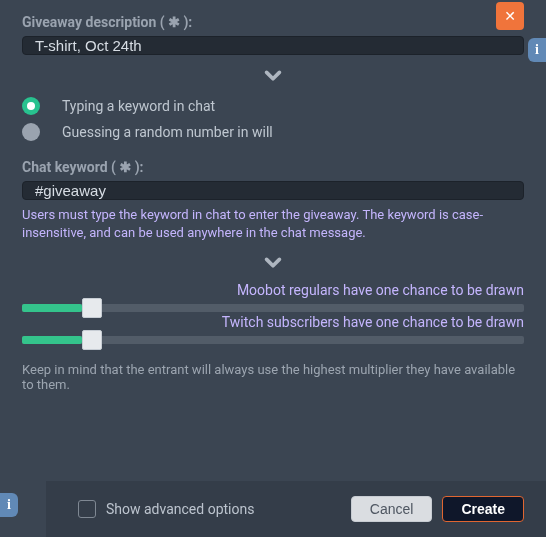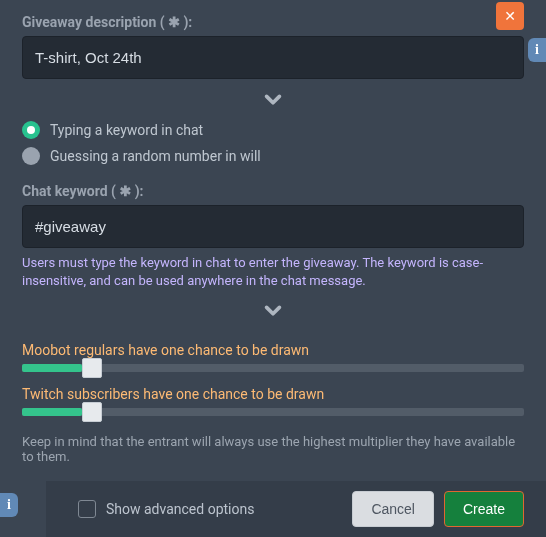--- a/index.html
+++ b/index.html
@@ -49,36 +49,36 @@
     margin-top: 14px;
     margin-bottom: 6px;
     font-weight: bold;
   }
   .text-input {
     width: 100%;
     box-sizing: border-box;
     background: #242b34;
     border: 1px solid #1c222a;
     border-radius: 4px;
-    padding: 12px 12px;
+    padding: 0 12px;
     color: #d7dde4;
     font-size: 15px;
     outline: none;
   }
   .chevron-row {
     display: flex;
     justify-content: center;
     padding: 10px 0 6px;
     cursor: pointer;
   }
   .chevron-row svg { width: 22px; height: 22px; }
   .radio-row {
     display: flex;
     align-items: center;
-    gap: 10px;
+    gap: 22px;
     padding: 4px 0;
     cursor: pointer;
   }
   .radio-outer {
     width: 18px; height: 18px; border-radius: 50%;
     background: #9aa3af;
     display: flex; align-items: center; justify-content: center;
     flex-shrink: 0;
   }
   .radio-outer.selected { background: #28c28f; }
@@ -86,24 +86,25 @@
     width: 8px; height: 8px; border-radius: 50%; background: #fff;
   }
   .radio-label { color: #bfc7d0; font-size: 14px; }
   .helper {
     color: #c4b5fd;
     font-size: 13px;
     line-height: 1.4;
     margin-top: 6px;
   }
   .slider-label {
-    color: #fdba74;
-    font-size: 14px;
-    margin-top: 14px;
+    color: #c4b5fd;
+    font-size: 14px;
+    margin-top: 2px;
     margin-bottom: 6px;
+    text-align: right;
   }
   .slider {
     position: relative;
     width: 100%;
     height: 8px;
     background: #525c68;
     border-radius: 2px;
   }
   .slider-fill {
     position: absolute;
@@ -139,40 +140,41 @@
     border-radius: 3px;
     margin-left: 10px;
     margin-right: 10px;
     flex-shrink: 0;
     cursor: pointer;
     background: #343d49;
   }
   .adv-label { color: #bcc4ce; font-size: 14px; }
   .spacer { flex: 1; }
   .btn {
-    height: 36px;
+    height: 26px;
     padding: 0 18px;
     border-radius: 4px;
     font-size: 14px;
     cursor: pointer;
     border: 1px solid transparent;
     display: inline-flex;
     align-items: center;
     justify-content: center;
   }
   .btn-secondary {
     background: #dadde1;
     color: #4e5661;
     border-color: #c7ccd2;
     margin-right: 10px;
   }
   .btn-primary {
-    background: #15803d;
+    background: #0f172a;
     color: #fff;
     border-color: #e06631;
+    font-weight: bold;
   }
   .note {
     color: #9ca5b0;
     font-size: 13px;
     margin-top: 18px;
   }
 </style>
 </head>
 <body>
 

